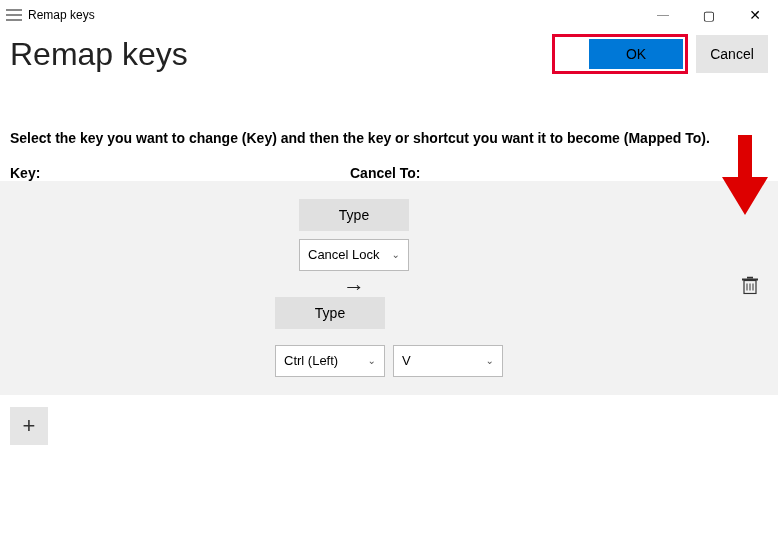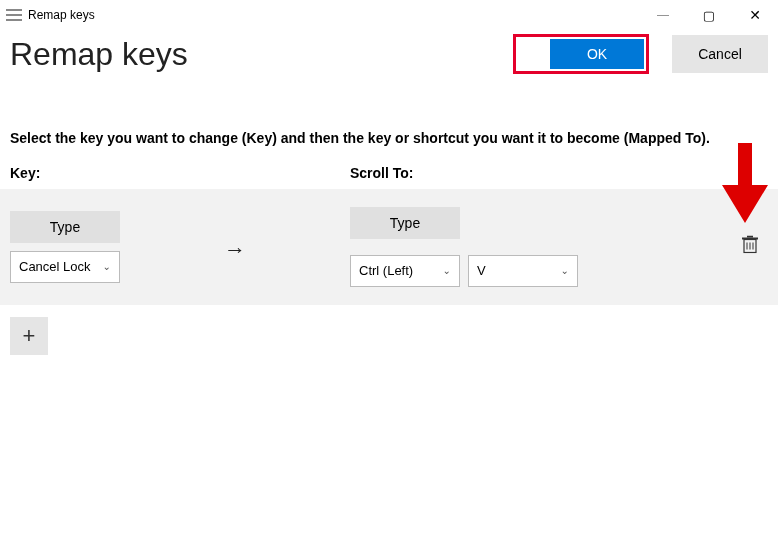--- a/index.html
+++ b/index.html
@@ -49,66 +49,66 @@
       font-weight: 400;
       color: #222;
     }
     .header-spacer { flex: 1; }
     .ok-btn-wrap {
       border: 3px solid #e4002b;
       padding: 2px;
     }
     .ok-btn {
       background: #0078d7;
-      color: #ffffff;
+      color: #000000;
       width: 94px;
       height: 30px;
       display: flex;
       align-items: center;
       justify-content: center;
       font-size: 14px;
       cursor: pointer;
       margin-left: 32px;
     }
     .cancel-btn {
       background: #e5e5e5;
-      width: 96px;
+      width: 72px;
       height: 38px;
-      margin-left: 23px;
+      margin-left: 8px;
       display: flex;
       align-items: center;
       justify-content: center;
       cursor: pointer;
     }
     .content { padding: 0 10px; }
     .instruction {
       font-weight: 600;
       margin-bottom: 16px;
       line-height: 1.4;
       margin-top: 31px;
     }
     .example {
       font-style: italic;
       margin-bottom: 22px;
       line-height: 1.4;
     }
     .columns-header {
       display: flex;
-      margin-bottom: 8px;
       position: relative;
     }
     .col-key-label { width: 340px; font-weight: 600; }
     .col-mapped-label { font-weight: 600; }
     .row {
       background: #f2f2f2;
       margin: 0 -10px;
       padding: 18px 10px;
       display: flex;
       align-items: center;
       position: relative;
+      flex-direction: column;
     }
     .type-btn {
       background: #e0e0e0;
       width: 110px;
       height: 32px;
       display: flex;
       align-items: center;
       justify-content: center;
       margin-bottom: 8px;
       cursor: pointer;
@@ -193,21 +193,21 @@
     <div class="ok-btn">OK</div>
   </div>
   <div class="cancel-btn">Cancel</div>
 </div>
 
 <div class="content">
   <div class="instruction">Select the key you want to change (Key) and then the key or shortcut you want it to become (Mapped To).</div>
 
   <div class="columns-header">
     <div class="col-key-label">Key:</div>
-    <div class="col-mapped-label">Scroll To:</div>
+    <div class="col-mapped-label">Cancel To:</div>
   </div>
 
   <div class="row">
     <svg class="annotation-arrow" viewBox="0 0 54 86">
       <path d="M20 0 L34 0 L34 42 L50 42 L27 80 L4 42 L20 42 Z" fill="#dd0000"></path>
     </svg>
 
     <div class="col-key">
       <div class="type-btn">Type</div>
       <div class="dropdown">

